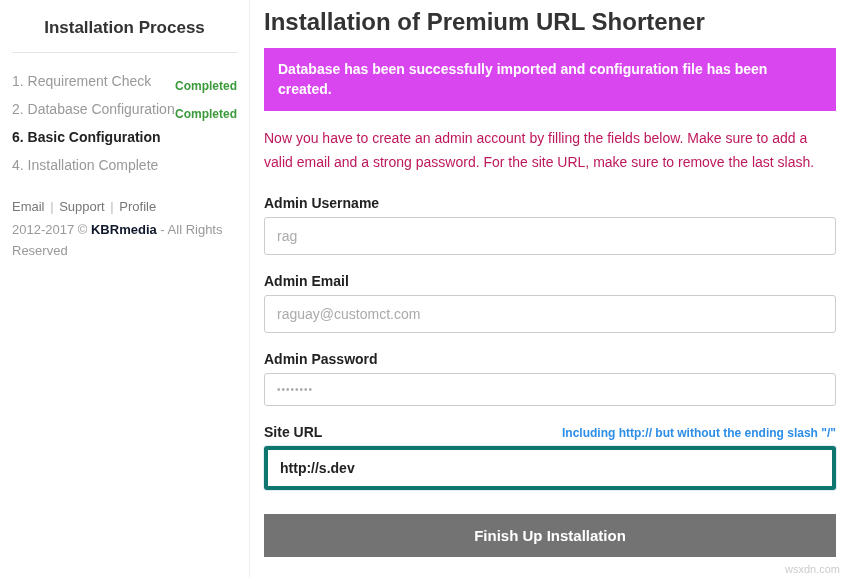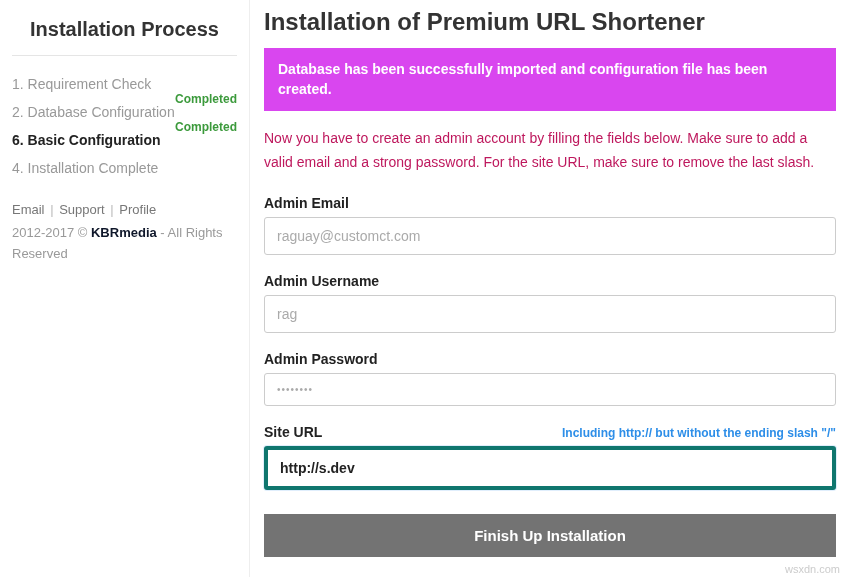--- a/index.html
+++ b/index.html
@@ -10,39 +10,39 @@
       background: #fff;
       width: 850px;
     }
     .container { display: flex; }
     .sidebar {
       width: 250px;
       padding: 10px 12px;
       border-right: 1px solid #eee;
     }
     .sidebar h3 {
-      font-size: 20px;
+      font-size: 17px;
       font-weight: bold;
       text-align: center;
       padding: 8px 0 14px;
       border-bottom: 1px solid #e5e5e5;
       margin-bottom: 14px;
     }
     .steps { list-style: none; }
     .steps li {
       padding: 6px 0;
       color: #999;
       font-size: 14px;
       position: relative;
     }
     .steps li.active { color: #222; font-weight: bold; }
     .steps li .status {
       position: absolute;
       right: 0;
-      top: 22px;
+      top: 12px;
       font-size: 12px;
       font-weight: bold;
       color: #3c9a3c;
       text-align: center;
     }
     .footer-links {
       margin-top: 20px;
       font-size: 13px;
       color: #777;
     }
@@ -181,30 +181,30 @@
     </div>
   </aside>
 
   <main class="main">
     <h1>Installation of Premium URL Shortener</h1>
     <div class="alert">Database has been successfully imported and configuration file has been created.</div>
     <p class="intro">Now you have to create an admin account by filling the fields below. Make sure to add a valid email and a strong password. For the site URL, make sure to remove the last slash.</p>
 
     <div class="form-group">
       <div class="form-label-row">
+        <label class="form-label">Admin Username</label>
+      </div>
+      <input type="text" style="color: rgb(170, 170, 170);" value="rag">
+    </div>
+
+    <div class="form-group">
+      <div class="form-label-row">
         <label class="form-label">Admin Email</label>
       </div>
       <input type="email" style="color: rgb(170, 170, 170);" value="raguay@customct.com">
-    </div>
-
-    <div class="form-group">
-      <div class="form-label-row">
-        <label class="form-label">Admin Username</label>
-      </div>
-      <input type="text" style="color: rgb(170, 170, 170);" value="rag">
     </div>
 
     <div class="form-group">
       <div class="form-label-row">
         <label class="form-label">Admin Password</label>
       </div>
       <input type="password" style="color: rgb(170, 170, 170); letter-spacing: 1px; font-size: 10px;" value="********">
     </div>
 
     <div class="form-group">

